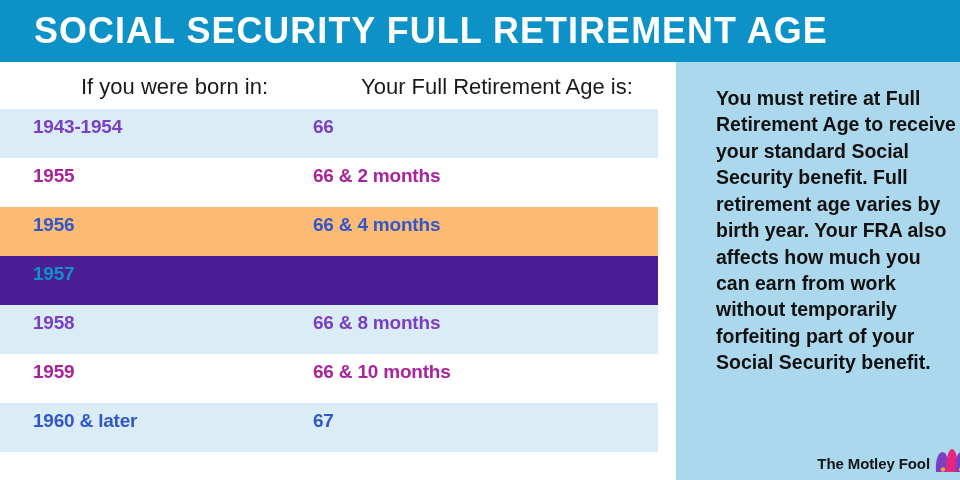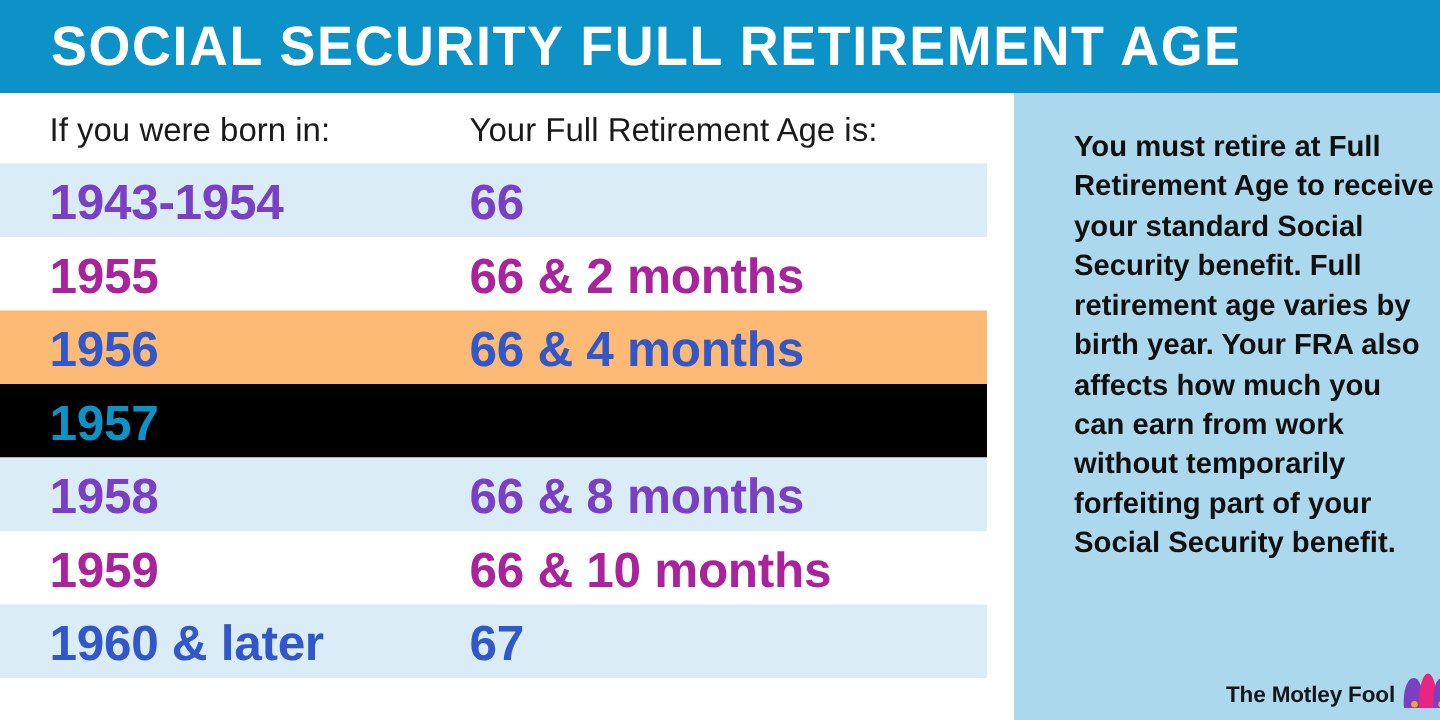--- a/index.html
+++ b/index.html
@@ -66,35 +66,36 @@
     background: #ffffff;
     position: relative;
   }
   .th {
     position: absolute;
     top: 12px;
     color: #1a1a1a;
     font-size: 22px;
     font-weight: normal;
     white-space: nowrap;
+    margin-left: 48px;
   }
   .th.col-a { left: 33px; }
   .th.col-b { left: 313px; }
 
   .trow {
     position: relative;
     height: 49px;
   }
   .trow.shaded { background: #daecf6; }
   .trow.plain  { background: #ffffff; }
 
   .cell {
     position: absolute;
     top: 7px;
-    font-size: 33px;
+    font-size: 19px;
     font-weight: bold;
     white-space: nowrap;
     letter-spacing: -0.2px;
   }
   .cell.col-a { left: 33px; }
   .cell.col-b { left: 313px; }
 
   
   .sidebar-note {
     position: absolute;
@@ -165,21 +166,21 @@
       <div class="trow plain" style="background: rgb(255, 255, 255);">
         <div class="cell col-a" style="color: rgb(169, 36, 156);">1955</div>
         <div class="cell col-b" style="color: rgb(169, 36, 156);">66 &amp; 2 months</div>
       </div>
 
       <div class="trow shaded" style="background: #fdba74;">
         <div class="cell col-a" style="color: rgb(49, 87, 200);">1956</div>
         <div class="cell col-b" style="color: rgb(49, 87, 200);">66 &amp; 4 months</div>
       </div>
 
-      <div class="trow plain" style="background: #000000;">
+      <div class="trow plain" style="background: #4c1d95;">
         <div class="cell col-a" style="color: rgb(12, 147, 198);">1957</div>
       </div>
 
       <div class="trow shaded" style="background: rgb(218, 236, 246);">
         <div class="cell col-a" style="color: rgb(123, 63, 196);">1958</div>
         <div class="cell col-b" style="color: rgb(123, 63, 196);">66 &amp; 8 months</div>
       </div>
 
       <div class="trow plain" style="background: rgb(255, 255, 255);">
         <div class="cell col-a" style="color: rgb(169, 36, 156);">1959</div>

